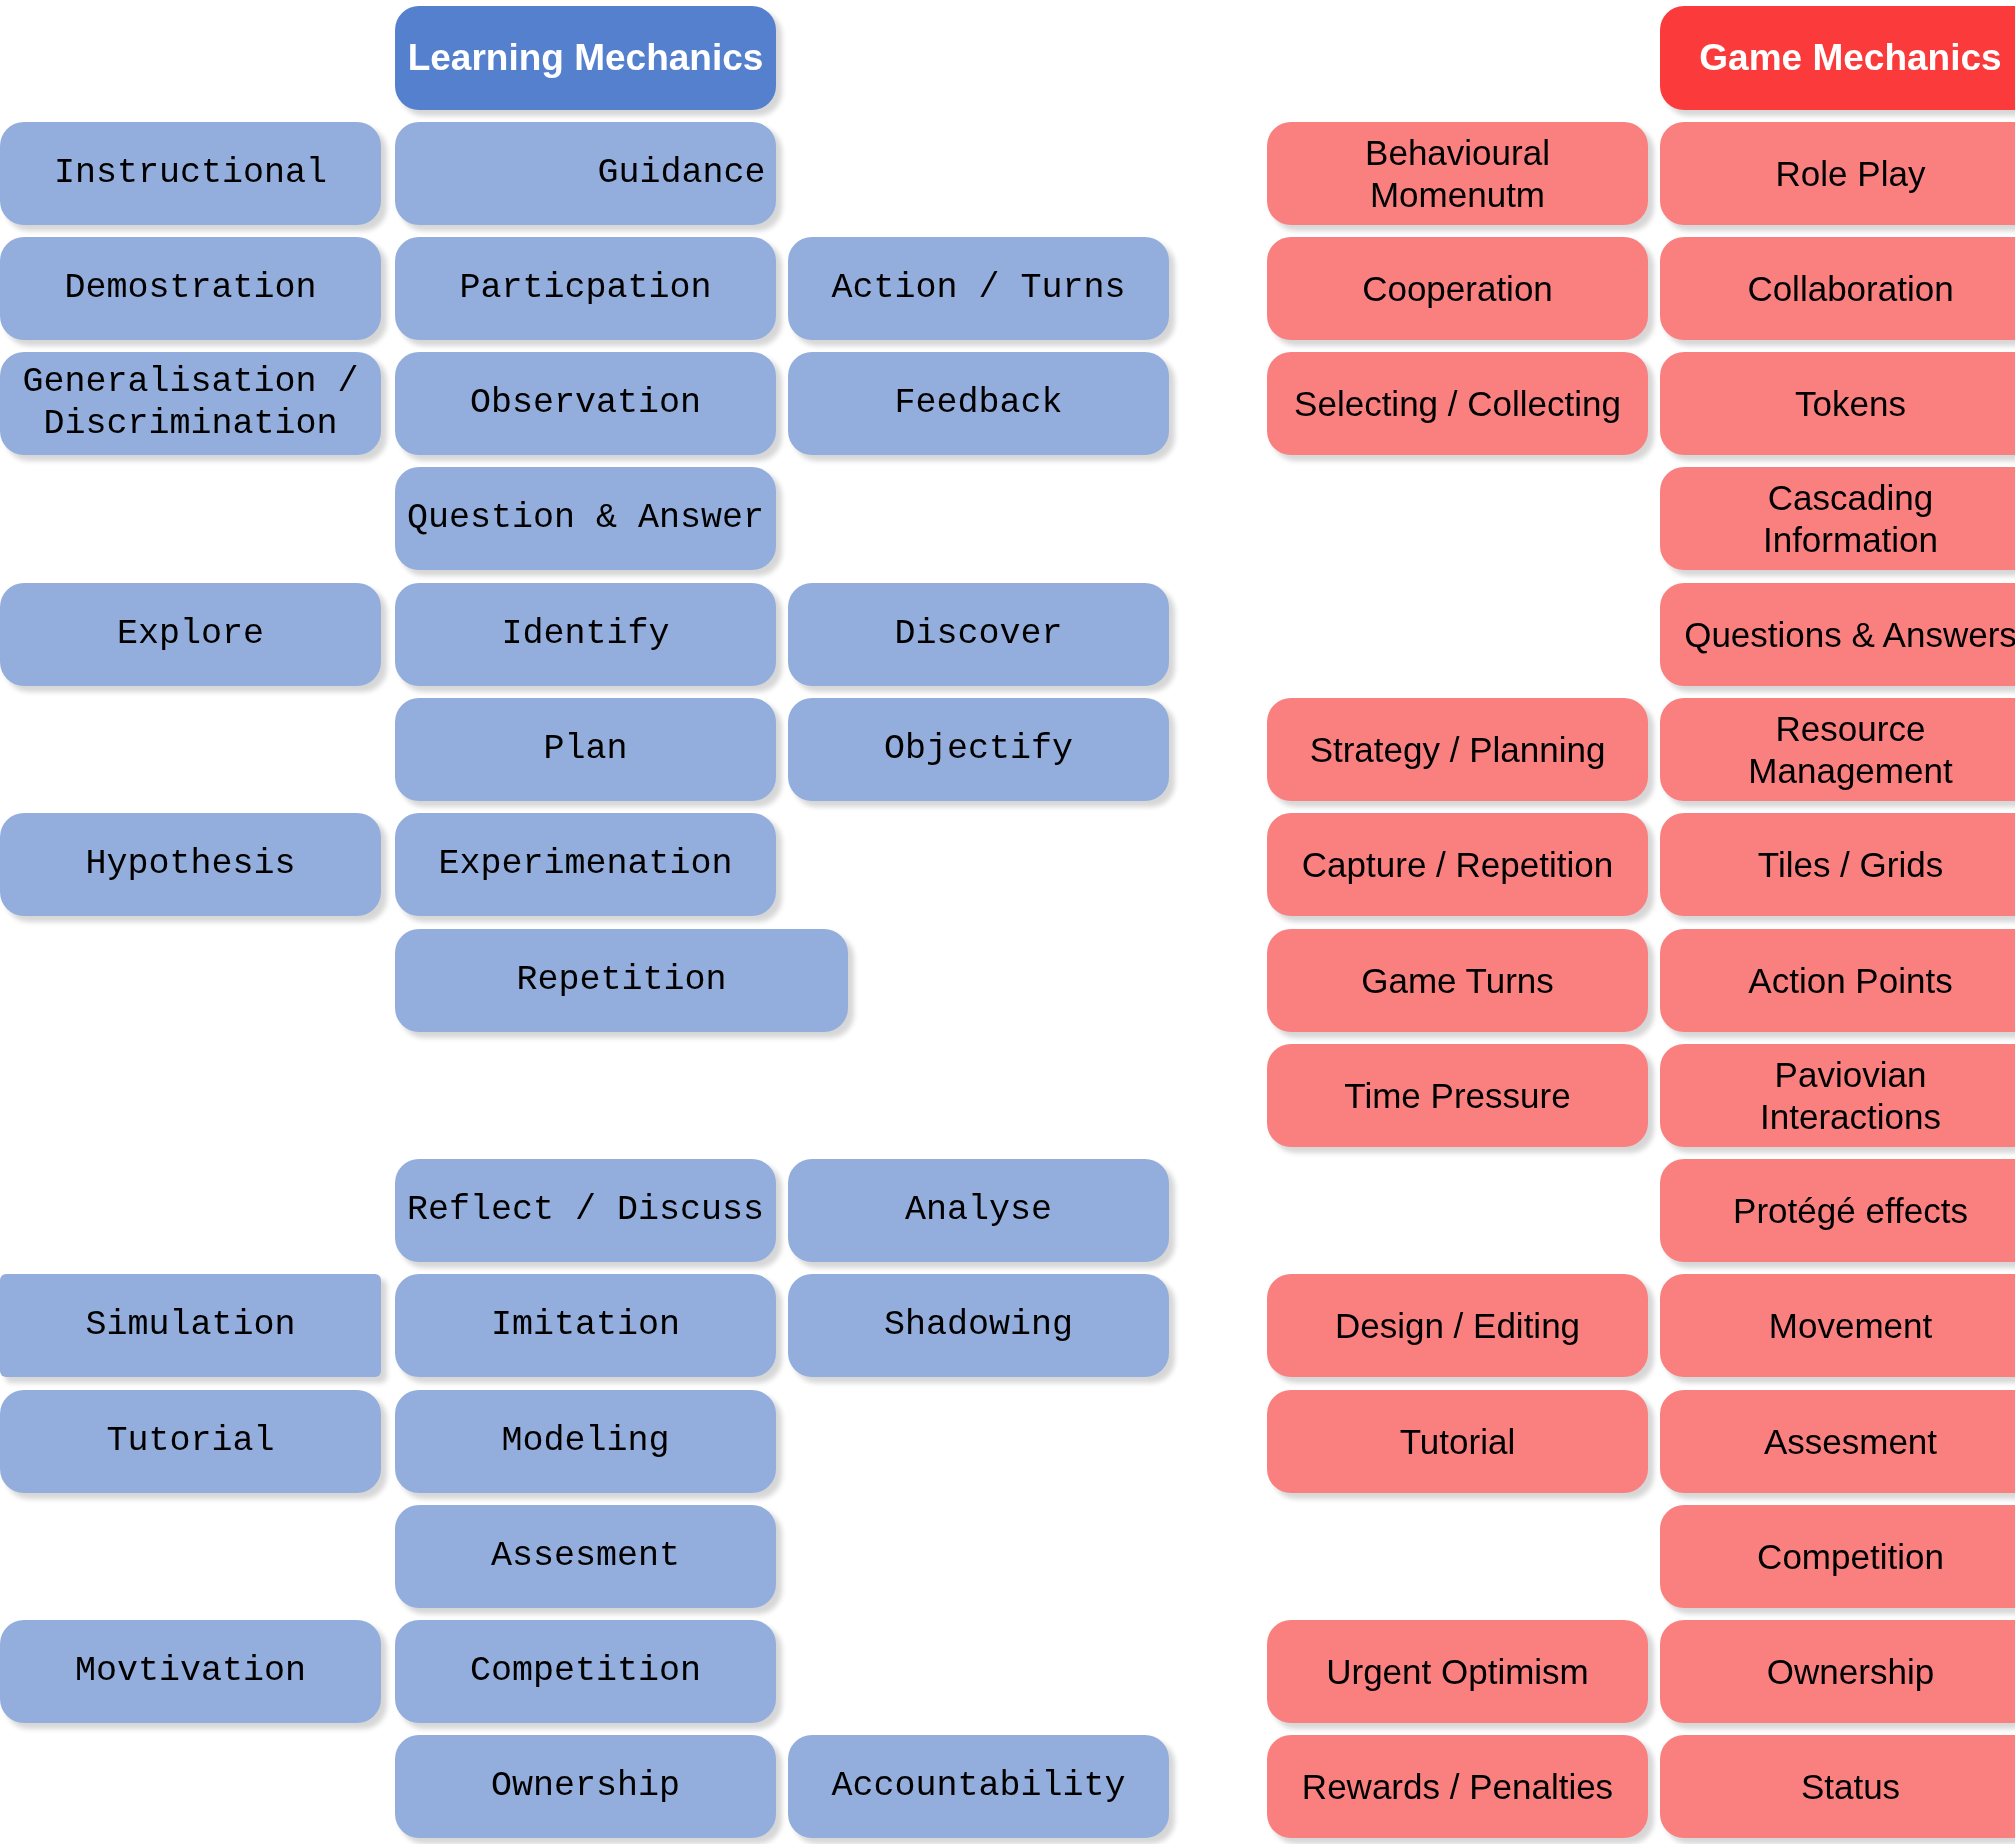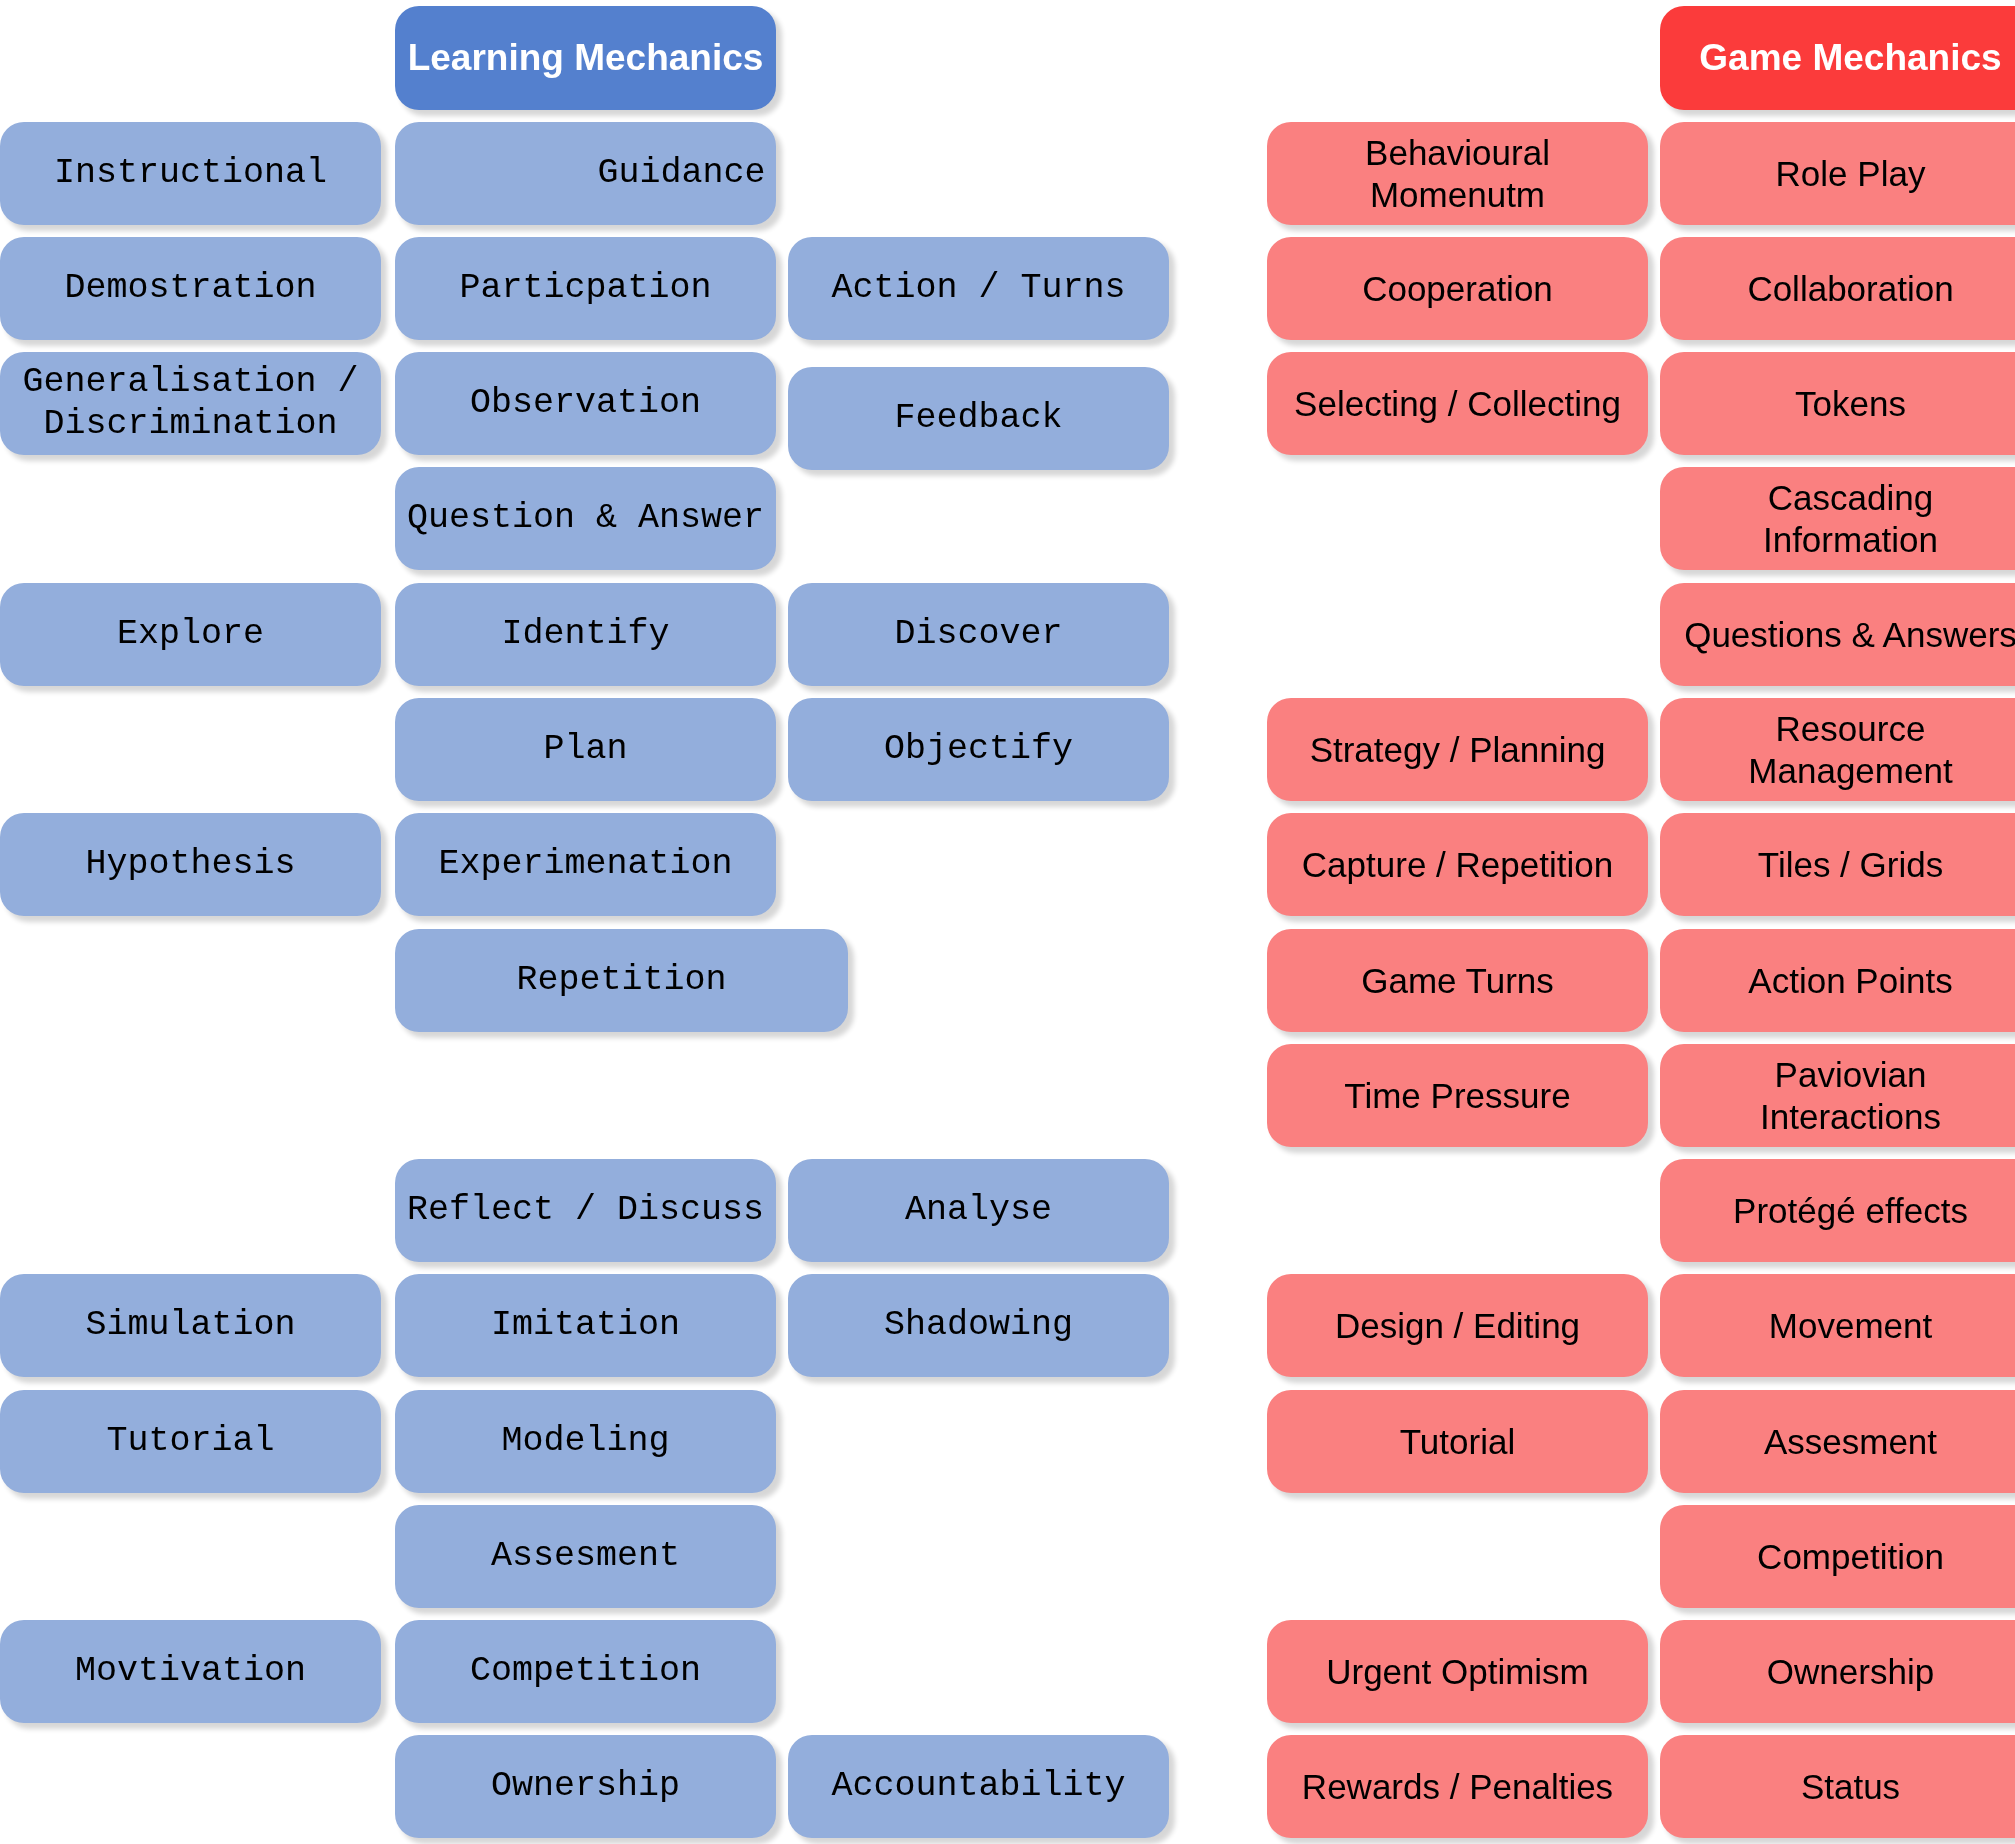--- a/index.html
+++ b/index.html
@@ -60,21 +60,21 @@
     <div class="node lm" style="left: 0px; top: 352px; width: 381px; height: 103px;">
       <span class="lbl">Generalisation /
 Discrimination</span>
     </div>
     <div class="node lm" style="left: 0px; top: 583px; width: 381px; height: 103px;">
       <span class="lbl">Explore</span>
     </div>
     <div class="node lm" style="left: 0px; top: 813px; width: 381px; height: 103px;">
       <span class="lbl">Hypothesis</span>
     </div>
-    <div class="node lm" style="left: 0px; top: 1274px; width: 381px; height: 103px;">
+    <div class="node lm" style="left: 0px; top: 1274px; width: 381px; height: 103px; border-radius: 6px;">
       <span class="lbl">Simulation</span>
     </div>
     <div class="node lm" style="left: 0px; top: 1390px; width: 381px; height: 103px;">
       <span class="lbl">Tutorial</span>
     </div>
     <div class="node lm" style="left: 0px; top: 1620px; width: 381px; height: 103px;">
       <span class="lbl">Movtivation</span>
     </div>
     <div class="node lm" style="left: 395px; top: 122px; width: 381px; height: 103px; text-align: right;">
       <span class="lbl">Guidance</span>
@@ -114,21 +114,21 @@
     </div>
     <div class="node lm" style="left: 395px; top: 1620px; width: 381px; height: 103px;">
       <span class="lbl">Competition</span>
     </div>
     <div class="node lm" style="left: 395px; top: 1735px; width: 381px; height: 103px;">
       <span class="lbl">Ownership</span>
     </div>
     <div class="node lm" style="left: 788px; top: 237px; width: 381px; height: 103px;">
       <span class="lbl">Action / Turns</span>
     </div>
-    <div class="node lm" style="left: 788px; top: 352px; width: 381px; height: 103px; margin-top: 15px;">
+    <div class="node lm" style="left: 788px; top: 352px; width: 381px; height: 103px;">
       <span class="lbl">Feedback</span>
     </div>
     <div class="node lm" style="left: 788px; top: 583px; width: 381px; height: 103px;">
       <span class="lbl">Discover</span>
     </div>
     <div class="node lm" style="left: 788px; top: 698px; width: 381px; height: 103px;">
       <span class="lbl">Objectify</span>
     </div>
     <div class="node lm" style="left: 788px; top: 1159px; width: 381px; height: 103px;">
       <span class="lbl">Analyse</span>

